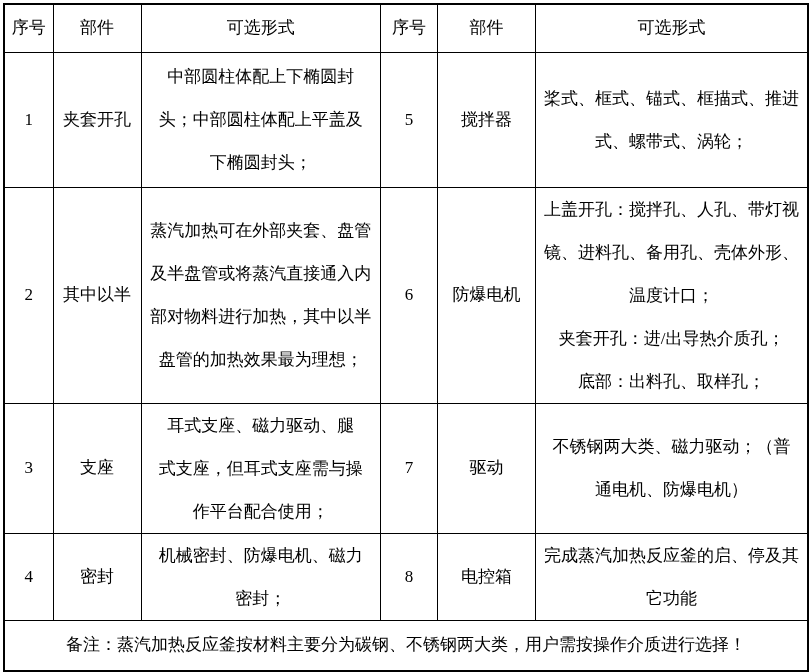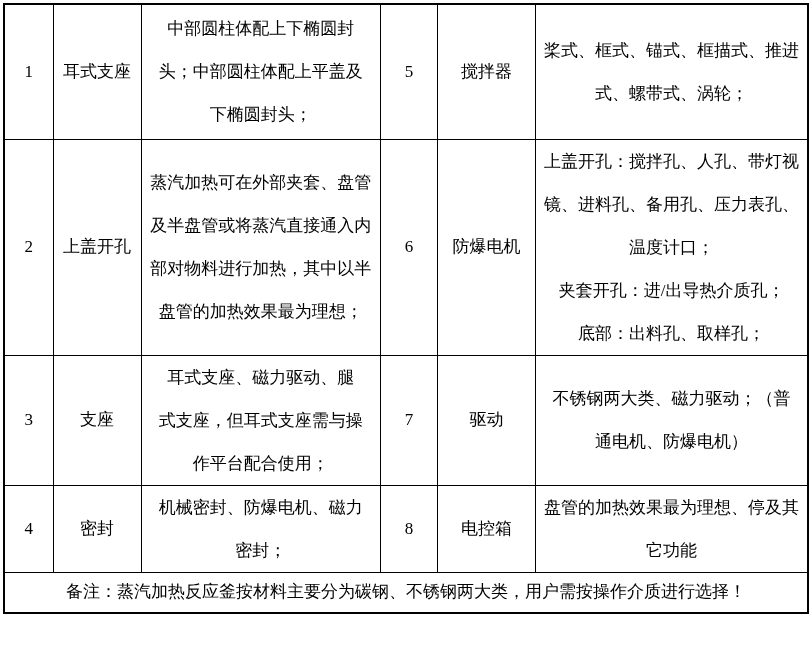--- a/index.html
+++ b/index.html
@@ -25,21 +25,21 @@
     vertical-align: middle;
     text-align: center;
     padding: 0 2px;
     overflow: hidden;
   }
   .hdr-row    { height: 48px; }
   .row-1      { height: 135px; }
   .row-2      { height: 215px; }
   .row-3      { height: 130px; }
   .row-4      { height: 87px; }
-  .note-row   { height: 41px; }
+  .note-row   { height: 51px; }
   .options-cell {
     white-space: pre-line;
     line-height: 43px;
     margin-top: 16px;
   }
   .no-cell, .part-cell, .hdr-cell {
     line-height: 1.4;
   }
   .note-cell {
     text-align: center;
@@ -52,44 +52,52 @@
 <table class="doc-table">
   <colgroup>
     <col style="width:49px">
     <col style="width:88px">
     <col style="width:239px">
     <col style="width:57px">
     <col style="width:98px">
     <col style="width:272px">
   </colgroup>
   <tbody>
+    <tr class="hdr-row">
+      <td class="hdr-cell">序号</td>
+      <td class="hdr-cell">部件</td>
+      <td class="hdr-cell">可选形式</td>
+      <td class="hdr-cell">序号</td>
+      <td class="hdr-cell">部件</td>
+      <td class="hdr-cell">可选形式</td>
+    </tr>
 
     <tr class="row-1">
       <td class="no-cell">1</td>
-      <td class="part-cell">耳式支座</td>
+      <td class="part-cell">夹套开孔</td>
       <td class="options-cell">中部圆柱体配上下椭圆封
 头；中部圆柱体配上平盖及
 下椭圆封头；</td>
       <td class="no-cell">5</td>
       <td class="part-cell">搅拌器</td>
       <td class="options-cell">桨式、框式、锚式、框描式、推进
 式、螺带式、涡轮；</td>
     </tr>
 
     <tr class="row-2">
       <td class="no-cell">2</td>
-      <td class="part-cell">上盖开孔</td>
+      <td class="part-cell">其中以半</td>
       <td class="options-cell">蒸汽加热可在外部夹套、盘管
 及半盘管或将蒸汽直接通入内
 部对物料进行加热，其中以半
 盘管的加热效果最为理想；</td>
       <td class="no-cell">6</td>
       <td class="part-cell">防爆电机</td>
       <td class="options-cell">上盖开孔：搅拌孔、人孔、带灯视
-镜、进料孔、备用孔、压力表孔、
+镜、进料孔、备用孔、壳体外形、
 温度计口；
 夹套开孔：进/出导热介质孔；
 底部：出料孔、取样孔；</td>
     </tr>
 
     <tr class="row-3">
       <td class="no-cell">3</td>
       <td class="part-cell">支座</td>
       <td class="options-cell">耳式支座、磁力驱动、腿
 式支座，但耳式支座需与操
@@ -100,21 +108,21 @@
 通电机、防爆电机）</td>
     </tr>
 
     <tr class="row-4">
       <td class="no-cell">4</td>
       <td class="part-cell">密封</td>
       <td class="options-cell">机械密封、防爆电机、磁力
 密封；</td>
       <td class="no-cell">8</td>
       <td class="part-cell">电控箱</td>
-      <td class="options-cell">盘管的加热效果最为理想、停及其
+      <td class="options-cell">完成蒸汽加热反应釜的启、停及其
 它功能</td>
     </tr>
 
     <tr class="note-row">
       <td class="note-cell" colspan="6">备注：蒸汽加热反应釜按材料主要分为碳钢、不锈钢两大类，用户需按操作介质进行选择！</td>
     </tr>
   </tbody>
 </table>
 
 </body></html>

